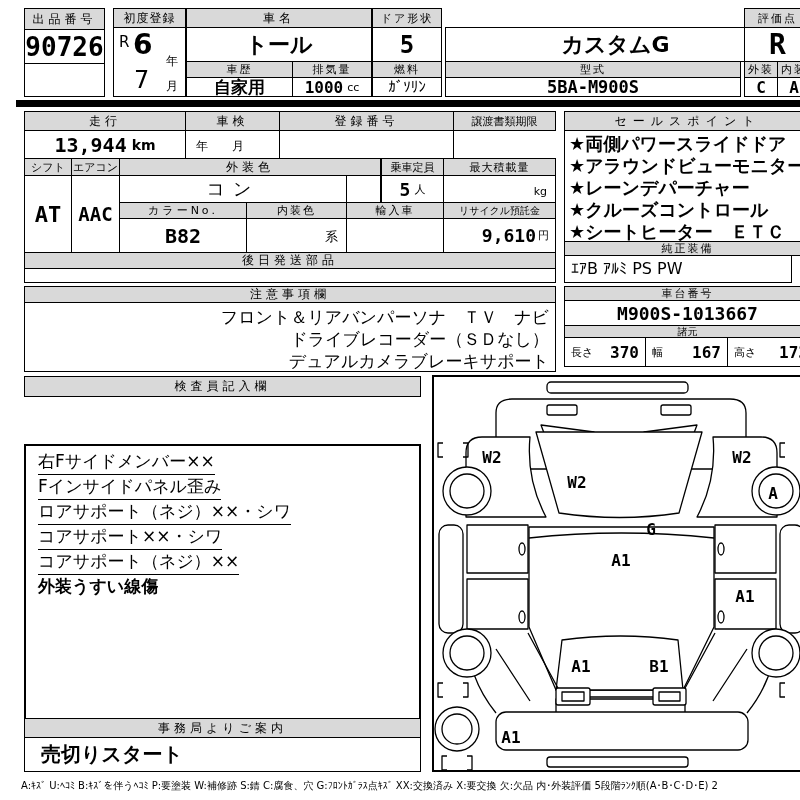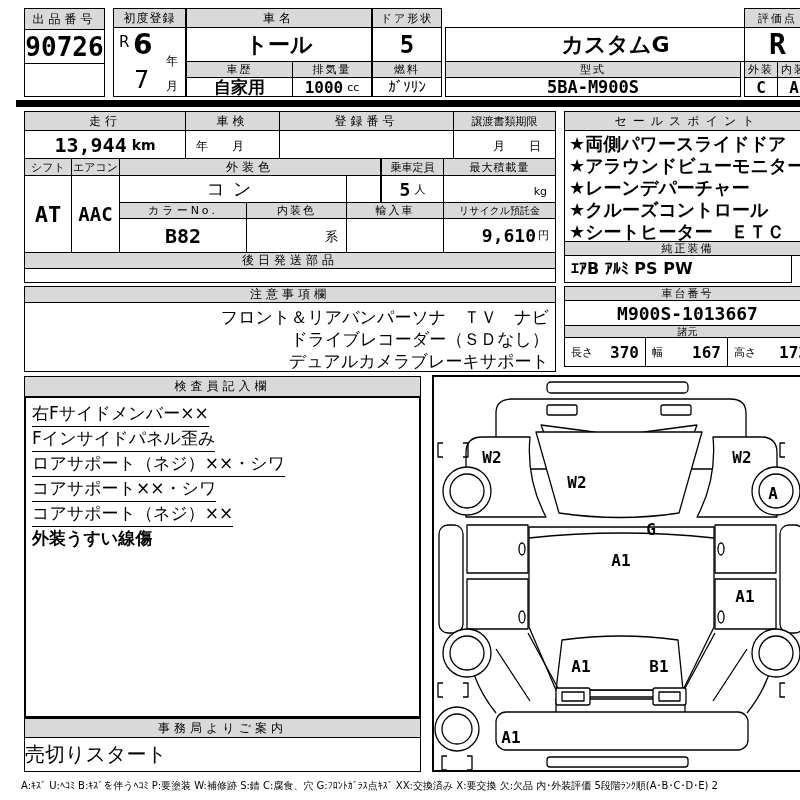--- a/index.html
+++ b/index.html
@@ -8,21 +8,21 @@
   .b{position:absolute;border:1px solid #000;background:#fff;box-sizing:border-box;}
   .b2{border-width:2px;}
   .hdr{background:#d9d9d9;display:flex;align-items:center;justify-content:center;font-size:12px;letter-spacing:4px;white-space:nowrap;overflow:hidden;}
   .hdr.sm{font-size:11px;letter-spacing:2px;}
   .hdr.xs{font-size:10px;letter-spacing:0;}
   .val{display:flex;align-items:center;justify-content:center;white-space:nowrap;overflow:hidden;}
   .num{font-family:"DejaVu Sans Mono","Liberation Mono",monospace;font-weight:bold;}
   .bar{position:absolute;background:#000;}
   .lines{padding:3px 6px;font-size:17px;line-height:22px;white-space:nowrap;overflow:hidden;text-align:right;}
   .sales-lines{padding:2px 4px;font-size:18px;font-weight:bold;line-height:22px;}
-  .insp-lines{padding:4px 6px;font-size:17px;line-height:23px;}
+  .insp-lines{padding:4px 12px;font-size:17px;line-height:23px;margin-top:48px;}
   .u{border-bottom:1.5px solid #000;padding-bottom:1px;display:inline-block;}
   .bold{font-weight:bold;}
   .unit{font-size:11px;font-weight:normal;margin-left:4px;}
   .legend{position:absolute;font-size:10px;white-space:nowrap;overflow:hidden;}
 </style>
 </head>
 <body>
 
 <div class="sheet">
 
@@ -73,23 +73,20 @@
   <div class="b hdr xs" style="left:437px;top:111px;width:103px;height:20px;font-size:11px">譲渡書類期限</div>
 
   <div class="b val" style="left:8px;top:130px;width:162px;height:29px">
     <span class="num" style="font-size:20px">13,944</span>
     <span style="font-size:14px;font-weight:bold;margin-left:5px">km</span>
   </div>
   <div class="b" style="left:169px;top:130px;width:95px;height:29px">
     <span style="position:absolute;left:10px;bottom:3px;font-size:12px;letter-spacing:6px">年　月</span>
   </div>
   <div class="b" style="left:263px;top:130px;width:175px;height:29px"></div>
-  <div class="b" style="left:437px;top:130px;width:103px;height:29px">
-    <span style="position:absolute;right:8px;bottom:3px;font-size:12px;letter-spacing:6px">月　日</span>
-  </div>
 
   <div class="b hdr sm" style="left:8px;top:158px;width:48px;height:18px;letter-spacing:0">シフト</div>
   <div class="b hdr sm" style="left:55px;top:158px;width:49px;height:18px;letter-spacing:0">エアコン</div>
   <div class="b val num" style="left:8px;top:175px;width:48px;height:78px;font-size:22px">AT</div>
   <div class="b val num" style="left:55px;top:175px;width:49px;height:78px;font-size:19px">AAC</div>
 
   <div class="b hdr" style="left:103px;top:158px;width:262px;height:18px">外装色</div>
   <div class="b val" style="left:103px;top:175px;width:228px;height:28px;font-size:18px;letter-spacing:8px">コン</div>
   <div class="b" style="left:330px;top:175px;width:35px;height:28px"></div>
   <div class="b hdr sm" style="left:365px;top:158px;width:63px;height:18px;letter-spacing:0">乗車定員</div>
@@ -121,21 +118,21 @@
 
   <div class="b hdr" style="left:548px;top:111px;width:247px;height:20px;letter-spacing:6px">セールスポイント</div>
   <div class="b sales-lines" style="left:548px;top:130px;width:247px;height:112px">
     <div>★両側パワースライドドア</div>
     <div>★アラウンドビューモニター</div>
     <div>★レーンデパーチャー</div>
     <div>★クルーズコントロール</div>
     <div>★シートヒーター　ＥＴＣ</div>
   </div>
   <div class="b hdr sm" style="left:548px;top:241px;width:247px;height:15px">純正装備</div>
-  <div class="b" style="left:548px;top:255px;width:228px;height:28px;font-size:16px;font-weight:bold;padding:3px 6px">ｴｱB ｱﾙﾐ PS PW</div>
+  <div class="b" style="left:548px;top:255px;width:228px;height:28px;font-size:16px;font-weight:normal;padding:3px 6px">ｴｱB ｱﾙﾐ PS PW</div>
 
   <div class="b hdr" style="left:8px;top:286px;width:532px;height:17px">注意事項欄</div>
   <div class="b lines" style="left:8px;top:302px;width:532px;height:70px">
     <div>フロント＆リアバンパーソナ　ＴＶ　ナビ</div>
     <div>ドライブレコーダー（ＳＤなし）</div>
     <div>デュアルカメラブレーキサポート</div>
   </div>
 
   <div class="b hdr sm" style="left:548px;top:286px;width:247px;height:15px">車台番号</div>
   <div class="b val num" style="left:548px;top:300px;width:247px;height:26px;font-size:18px">M900S-1013667</div>
@@ -157,21 +154,21 @@
   <div class="b b2 insp-lines" style="left:8px;top:396px;width:397px;height:322px">
     <div><span class="u">右Fサイドメンバー××</span></div>
     <div><span class="u">Fインサイドパネル歪み</span></div>
     <div><span class="u">ロアサポート（ネジ）××・シワ</span></div>
     <div><span class="u">コアサポート××・シワ</span></div>
     <div><span class="u">コアサポート（ネジ）××</span></div>
     <div class="bold">外装うすい線傷</div>
   </div>
 
   <div class="b hdr" style="left:8px;top:718px;width:397px;height:20px">事務局よりご案内</div>
-  <div class="b" style="left:8px;top:737px;width:397px;height:35px;font-size:20px;font-weight:normal;padding:3px 0;box-sizing:border-box">売切りスタート</div>
+  <div class="b" style="left:8px;top:737px;width:397px;height:35px;font-size:20px;font-weight:bold;padding:3px 16px;box-sizing:border-box">売切りスタート</div>
 
   <div class="b b2" style="left:416px;top:375px;width:379px;height:397px">
     <svg viewBox="0 0 375 393" width="375" height="393">
       <g fill="#fff" stroke="#000" stroke-width="1.3" stroke-linejoin="round">
         <rect x="113" y="5" width="141" height="11" rx="4"></rect>
         <path d="M62,36 Q62,22 78,22 L296,22 Q312,22 312,36 L312,80 Q312,92 300,92 L74,92 Q62,92 62,80 Z"></path>
         <rect x="113" y="28" width="30" height="10" rx="2"></rect>
         <rect x="227" y="28" width="30" height="10" rx="2"></rect>
         <path d="M107,48 L160,55 L156,63 L110,56 Z"></path>
         <path d="M263,48 L210,55 L214,63 L260,56 Z"></path>

